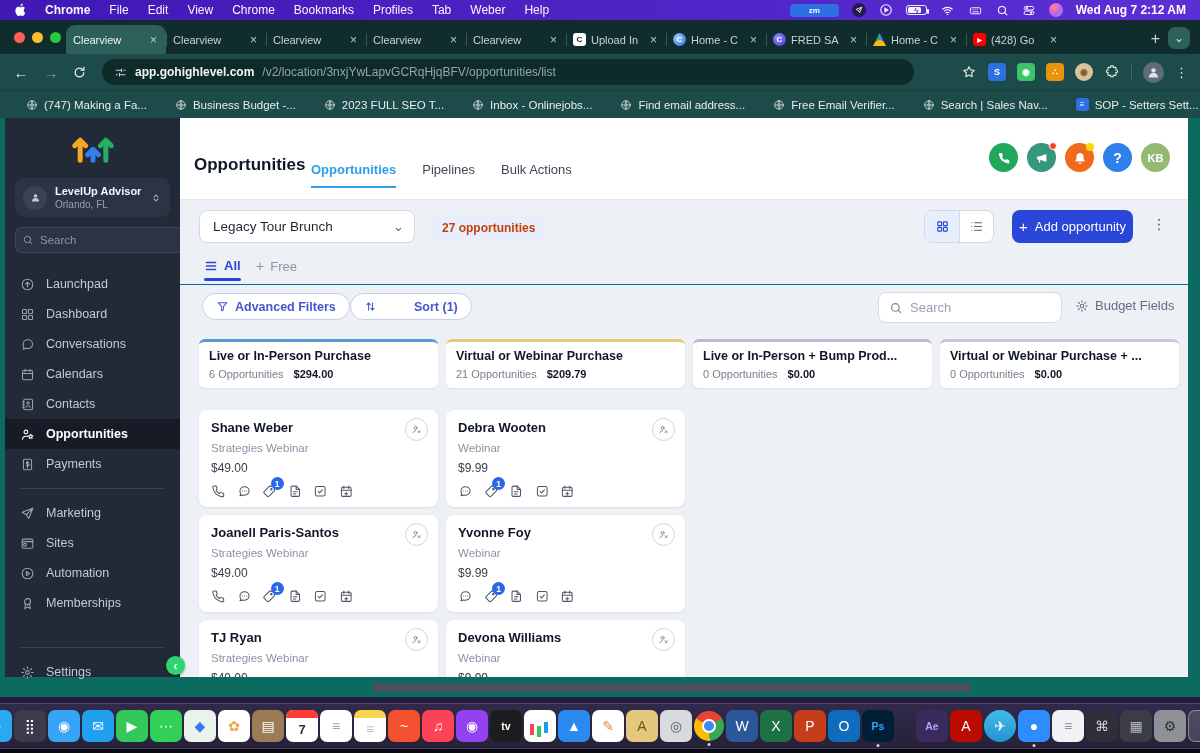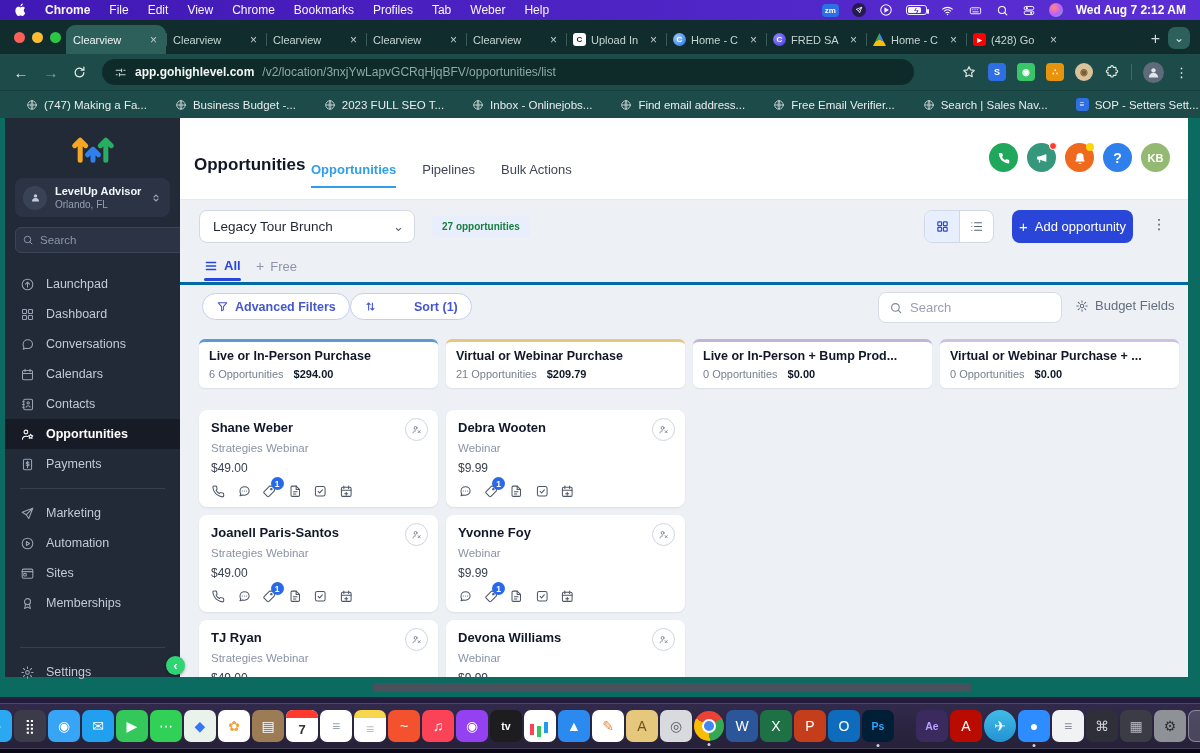--- a/index.html
+++ b/index.html
@@ -7,21 +7,21 @@
     font-family:"Liberation Sans", sans-serif; -webkit-font-smoothing:antialiased; }
   svg { display:block; }
 
   
   .menubar { height:20px; background:linear-gradient(90deg,#4018b4,#5b2fd5);
     display:flex; align-items:center; padding:0 14px; color:#fff; font-size:12px; }
   .mb-left { display:flex; align-items:center; gap:19px; }
   .mb-item { opacity:.96; cursor:default; white-space:nowrap; }
   .mb-bold { font-weight:700; }
   .mb-right { margin-left:auto; display:flex; align-items:center; gap:13px; }
-  .zm-badge { background:#2f6fe4; border-radius:4px; font-size:8px; font-weight:700; padding:2px 3px; }
+  .zm-badge { background:#2f6fe4; border-radius:4px; font-size:8px; font-weight:700; padding:2px 19px; }
   .st-ic { font-size:15px; color:#fff; opacity:.95; }
   .st-circle { width:14px; height:14px; border-radius:50%; background:#241b4e; display:grid; place-items:center; color:#fff; }
   .battery { width:21px; height:10px; border:1px solid rgba(255,255,255,.92); border-radius:3px; position:relative; }
   .battery::after { content:''; position:absolute; right:-3.5px; top:2.5px; width:2.5px; height:5px; background:rgba(255,255,255,.92); border-radius:1px; }
   .battery .fill { position:absolute; inset:1px 5px 1px 1px; background:rgba(255,255,255,.95); border-radius:1.5px; }
   .battery .bolt { position:absolute; inset:0; display:grid; place-items:center; color:#3b2a8a; font-size:9px; }
   .siri { width:14px; height:14px; border-radius:50%; background:radial-gradient(circle at 35% 32%, #ff8a7a, #c05cff 55%, #2bd2a0); }
   .clock { font-size:12px; font-weight:600; white-space:nowrap; }
 
   
@@ -109,32 +109,32 @@
   .htab.on { color:#2e9fe8; font-weight:600; border-bottom:2.5px solid #2e9fe8; }
   .hicons { position:absolute; right:18px; top:25px; display:flex; gap:9px; }
   .hcirc { width:29px; height:29px; border-radius:50%; display:grid; place-items:center; color:#fff; position:relative; font-size:14px; }
   .dot-red { position:absolute; top:-1px; right:-1px; width:8px; height:8px; border-radius:50%; background:#ff3b30; border:1.5px solid #fff; }
   .dot-yellow { position:absolute; top:0; right:0; width:8px; height:8px; border-radius:50%; background:#ffd60a; }
 
   .toolrow { position:relative; height:52px; }
   .pipe-select { position:absolute; left:19px; top:10px; width:216px; height:33px; background:#fff; border:1px solid #d3d9e3;
     border-radius:8px; display:flex; align-items:center; padding:0 10px 0 13px; font-size:13.5px; color:#1f2633; cursor:pointer; }
   .pipe-select .chev { margin-left:auto; font-size:13px; color:#5a6474; }
-  .opp-count { position:absolute; left:252px; top:16px; font-size:10px; font-weight:600; color:#15803d;
+  .opp-count { position:absolute; left:252px; top:16px; font-size:12px; font-weight:600; color:#c2410c;
     background:#e9eefc; border-radius:4px; padding:5px 10px; }
   .toggles { position:absolute; left:744px; top:10px; display:flex; height:33px; background:#fff; border:1px solid #d3d9e3;
     border-radius:8px; overflow:hidden; }
   .tgl { width:34px; display:grid; place-items:center; font-size:15px; color:#5a6474; cursor:pointer; }
   .tgl.on { background:#e7efff; color:#2946d8; }
   .tgl + .tgl { border-left:1px solid #d3d9e3; }
   .addbtn { position:absolute; left:832px; top:10px; width:121px; height:33px; background:#2946d8; color:#fff; border:0;
     border-radius:8px; font-size:13px; font-family:inherit; display:flex; align-items:center; justify-content:center; gap:7px; cursor:pointer; }
   .kebab2 { position:absolute; left:972px; top:16px; color:#4a5262; font-size:14px; }
 
-  .viewtabs { position:relative; height:33px; border-bottom:3px solid #0369a1; }
+  .viewtabs { position:relative; height:33px; border-bottom:1px solid #0369a1; }
   .vtab { position:absolute; top:6px; display:flex; align-items:center; gap:6px; font-size:13px; cursor:pointer; }
   .vtab-all { left:24px; color:#2946d8; font-weight:600; }
   .vtab-all::after { content:''; position:absolute; left:0; right:0; bottom:-8px; height:3px; background:#2946d8; border-radius:2px; }
   .vtab-list { left:76px; color:#8d96a8; }
   .vtab .vi { font-size:14px; }
 
   .filterrow { position:relative; height:44px; }
   .fpill { position:absolute; top:8px; height:27px; display:flex; align-items:center; gap:6px; padding:0 13px;
     background:#fff; border:1px solid #c5cfec; border-radius:15px; font-size:12.5px; font-weight:600; color:#4656cc; cursor:pointer; }
   .fpill .fi { font-size:13px; }
@@ -551,35 +551,35 @@
           <span class="sb-ic">
             <svg viewBox="0 0 24 24" width="1em" height="1em" fill="none" stroke="currentColor" stroke-width="1.7" stroke-linecap="round" stroke-linejoin="round">
               <path d="M20.5 3.5L10 14M20.5 3.5L14 20l-4-6-6.5-4z"></path>
             </svg>
           </span>
           <span class="sb-label">Marketing</span>
         </div>
         <div class="sb-item">
           <span class="sb-ic">
             <svg viewBox="0 0 24 24" width="1em" height="1em" fill="none" stroke="currentColor" stroke-width="1.7" stroke-linecap="round" stroke-linejoin="round">
-              <circle cx="12" cy="12" r="8.5"></circle>
-              <path d="M10.2 8.8l5 3.2-5 3.2z"></path>
-            </svg>
-          </span>
-          <span class="sb-label">Automation</span>
-        </div>
-        <div class="sb-item">
-          <span class="sb-ic">
-            <svg viewBox="0 0 24 24" width="1em" height="1em" fill="none" stroke="currentColor" stroke-width="1.7" stroke-linecap="round" stroke-linejoin="round">
               <rect x="3.5" y="5" width="17" height="14.5" rx="2"></rect>
               <path d="M3.5 9h17"></path>
               <rect x="6" y="12" width="4" height="4" rx="0.8"></rect>
             </svg>
           </span>
           <span class="sb-label">Sites</span>
+        </div>
+        <div class="sb-item">
+          <span class="sb-ic">
+            <svg viewBox="0 0 24 24" width="1em" height="1em" fill="none" stroke="currentColor" stroke-width="1.7" stroke-linecap="round" stroke-linejoin="round">
+              <circle cx="12" cy="12" r="8.5"></circle>
+              <path d="M10.2 8.8l5 3.2-5 3.2z"></path>
+            </svg>
+          </span>
+          <span class="sb-label">Automation</span>
         </div>
         <div class="sb-item">
           <span class="sb-ic">
             <svg viewBox="0 0 24 24" width="1em" height="1em" fill="none" stroke="currentColor" stroke-width="1.7" stroke-linecap="round" stroke-linejoin="round">
               <circle cx="12" cy="9" r="4.8"></circle>
               <path d="M9 13l-1.6 7 4.6-2.3 4.6 2.3L15 13"></path>
             </svg>
           </span>
           <span class="sb-label">Memberships</span>
         </div>

